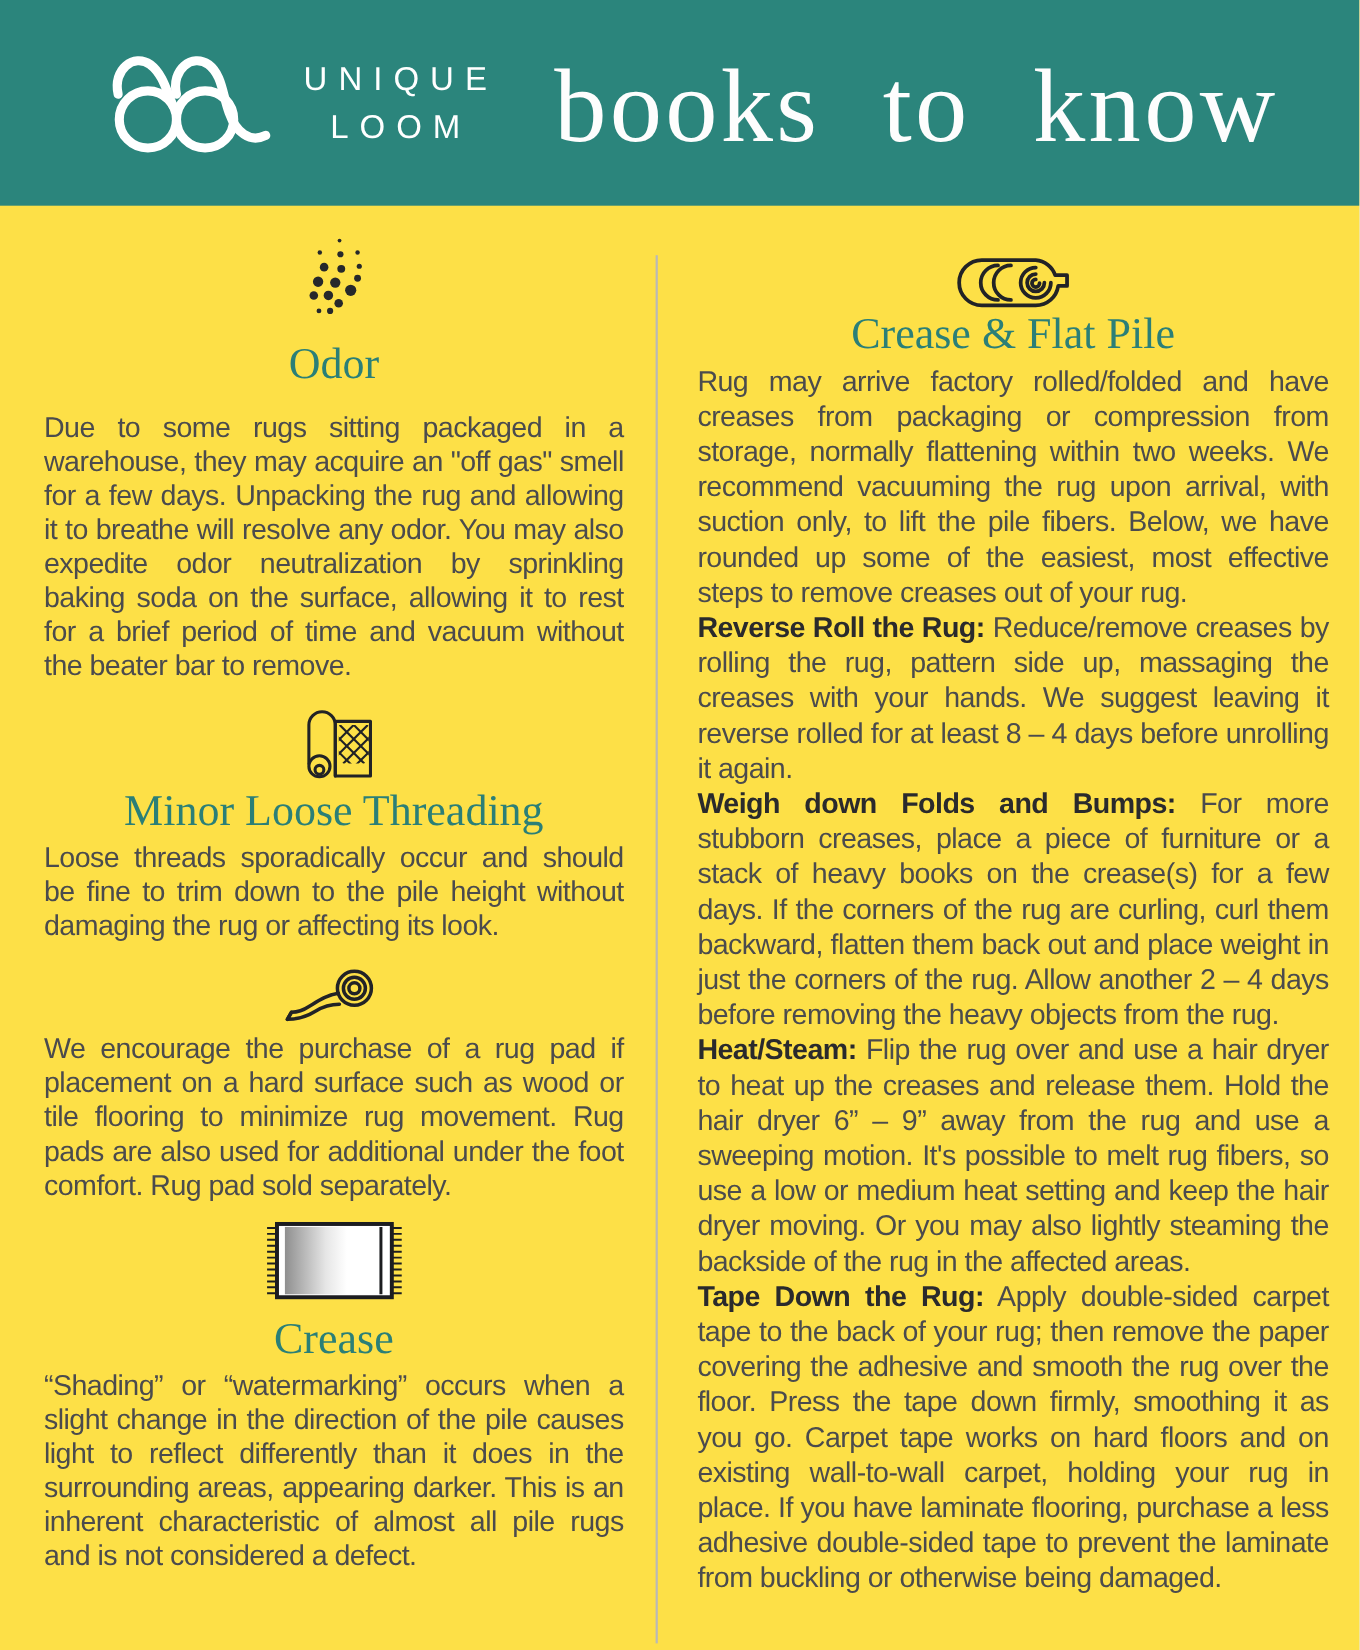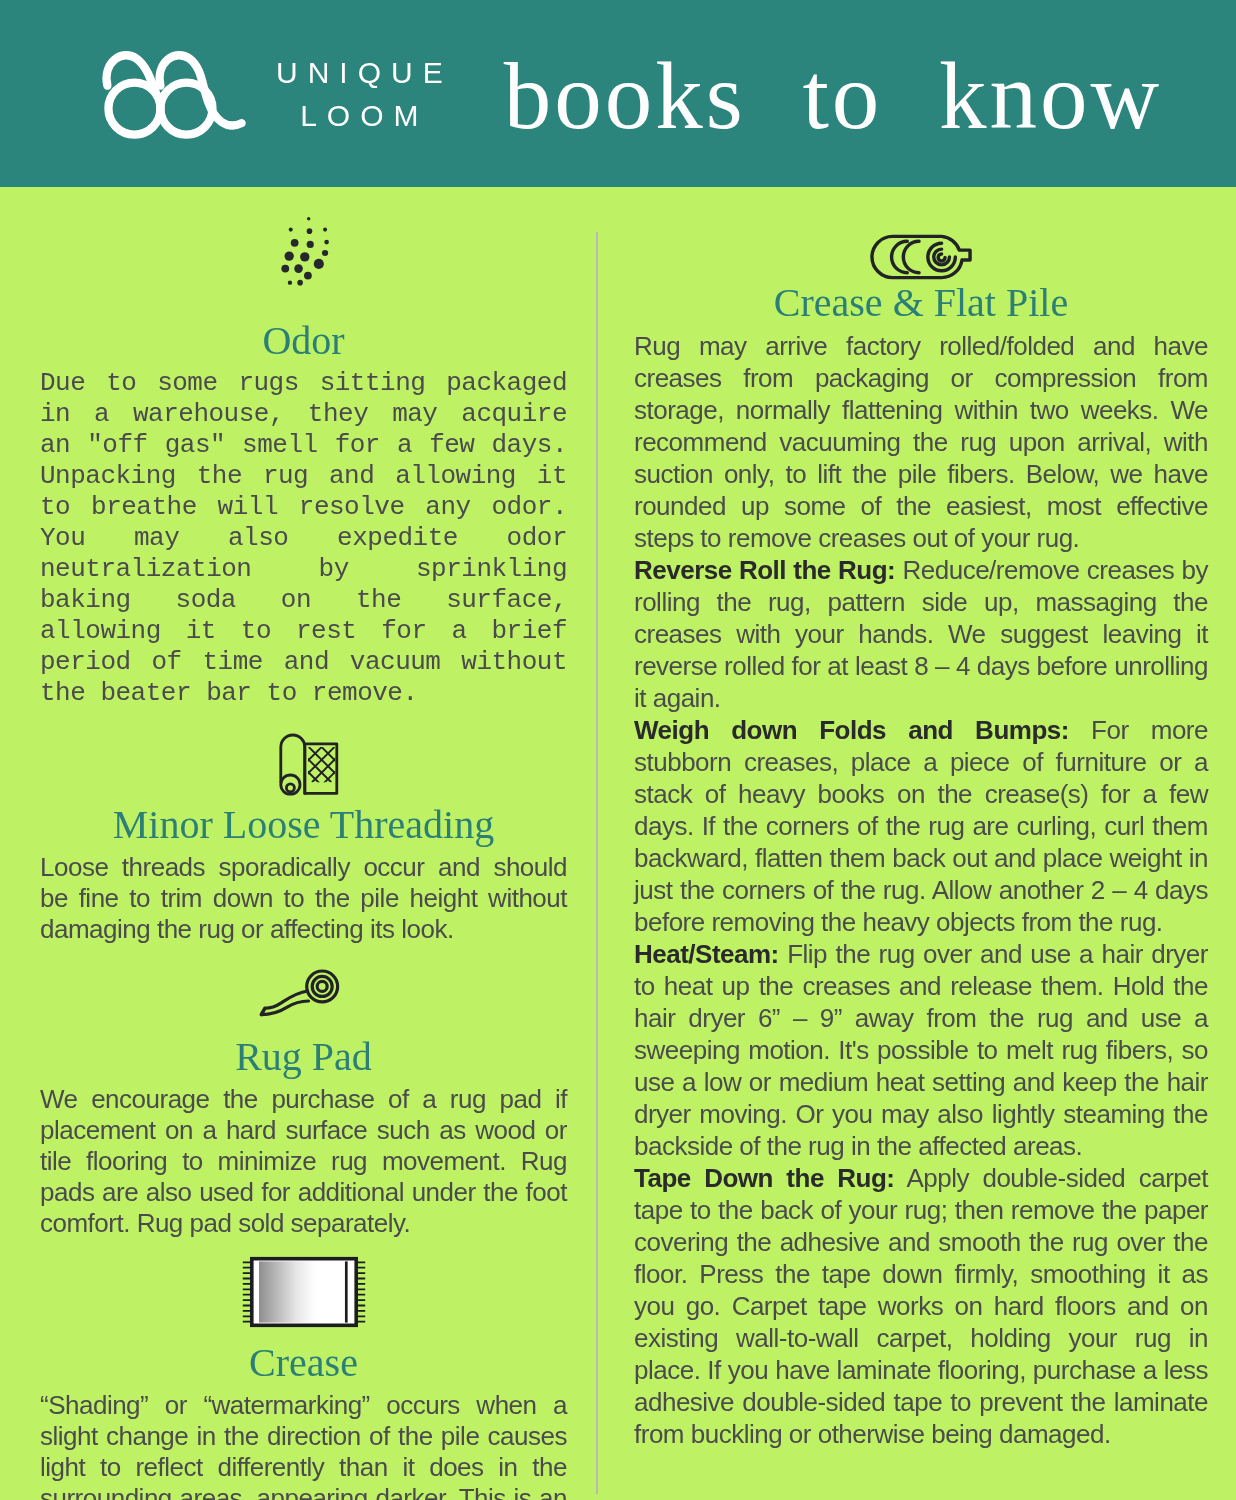--- a/index.html
+++ b/index.html
@@ -1,18 +1,18 @@
 <!DOCTYPE html>
 <html><head>
 <meta charset="utf-8">
 <style>
   html,body { margin:0; padding:0; background:#e9e9e9; }
   .page {
     position:relative; width:1236px; height:1500px; margin:0 auto;
-    background:#bef264; overflow:hidden;
+    background:#fde047; overflow:hidden;
     font-family:"Liberation Sans", sans-serif;
     -webkit-font-smoothing:antialiased;
   }
   
   .banner {
     position:absolute; left:0; top:0; width:1236px; height:187px;
     background:#2b857c;
   }
   .logo { position:absolute; left:96px; top:42px; display:flex; align-items:center; }
   .logo-mark { width:158px; height:104px; }
@@ -43,22 +43,22 @@
   }
   p.body {
     margin:0; text-align:justify; color:#4b4b4d;
     font-size:26px; line-height:31px; letter-spacing:-0.5px;
   }
   .col-right p.body { line-height:32px; }
   .tip { margin-top:20px; }
   .tip-label { font-weight:700; color:#2a2a2c; }
   
   .s-odor .icon-row      { margin-top:22px; }
-  .s-odor h2             { margin-top:22px; }
-  .s-odor p.body         { margin-top:5px;font-family:Liberation Mono, monospace; }
+  .s-odor h2             { margin-top:12px; }
+  .s-odor p.body         { margin-top:20px; }
   .s-threading .icon-row { margin-top:14px; }
   .s-threading h2        { }
   .s-threading p.body    { margin-top:5px; }
   .s-rugpad .icon-row    { margin-top:16px; }
   .s-rugpad h2           { margin-top:14px; }
   .s-rugpad p.body       { margin-top:5px; }
   .s-shading .icon-row   { margin-top:16px; }
   .s-shading h2          { margin-top:12px; }
   .s-shading p.body      { margin-top:5px; }
   
@@ -150,21 +150,20 @@
         <svg width="100" height="60" viewBox="0 0 110 64">
           <g class="ic" stroke-width="3">
             <circle cx="75" cy="27" r="17"></circle>
             <circle cx="75" cy="27" r="11"></circle>
             <circle cx="75" cy="27" r="5.5"></circle>
             <path d="M59,32 C 46,34 38,40 30,45 C 24,49 18,51 12,51 L 8,58 C 20,58 28,55 36,50 C 44,45 52,43 60,43"></path>
             <path d="M12,51 L8,58"></path>
           </g>
         </svg>
       </div>
-      <h2>Rug Pad</h2>
       <p class="body">We encourage the purchase of a rug pad if placement on a hard surface such as wood or tile flooring to minimize rug movement. Rug pads are also used for additional under the foot comfort. Rug pad sold separately.</p>
     </section>
 
     <section class="s-shading">
       <div class="icon-row">
         <svg width="126" height="74" viewBox="0 0 140 82">
           <defs>
             <linearGradient id="shadegrad" x1="0" y1="0" x2="1" y2="0">
               <stop offset="0%" stop-color="#8f8f8f"></stop>
               <stop offset="45%" stop-color="#e6e6e6"></stop>

